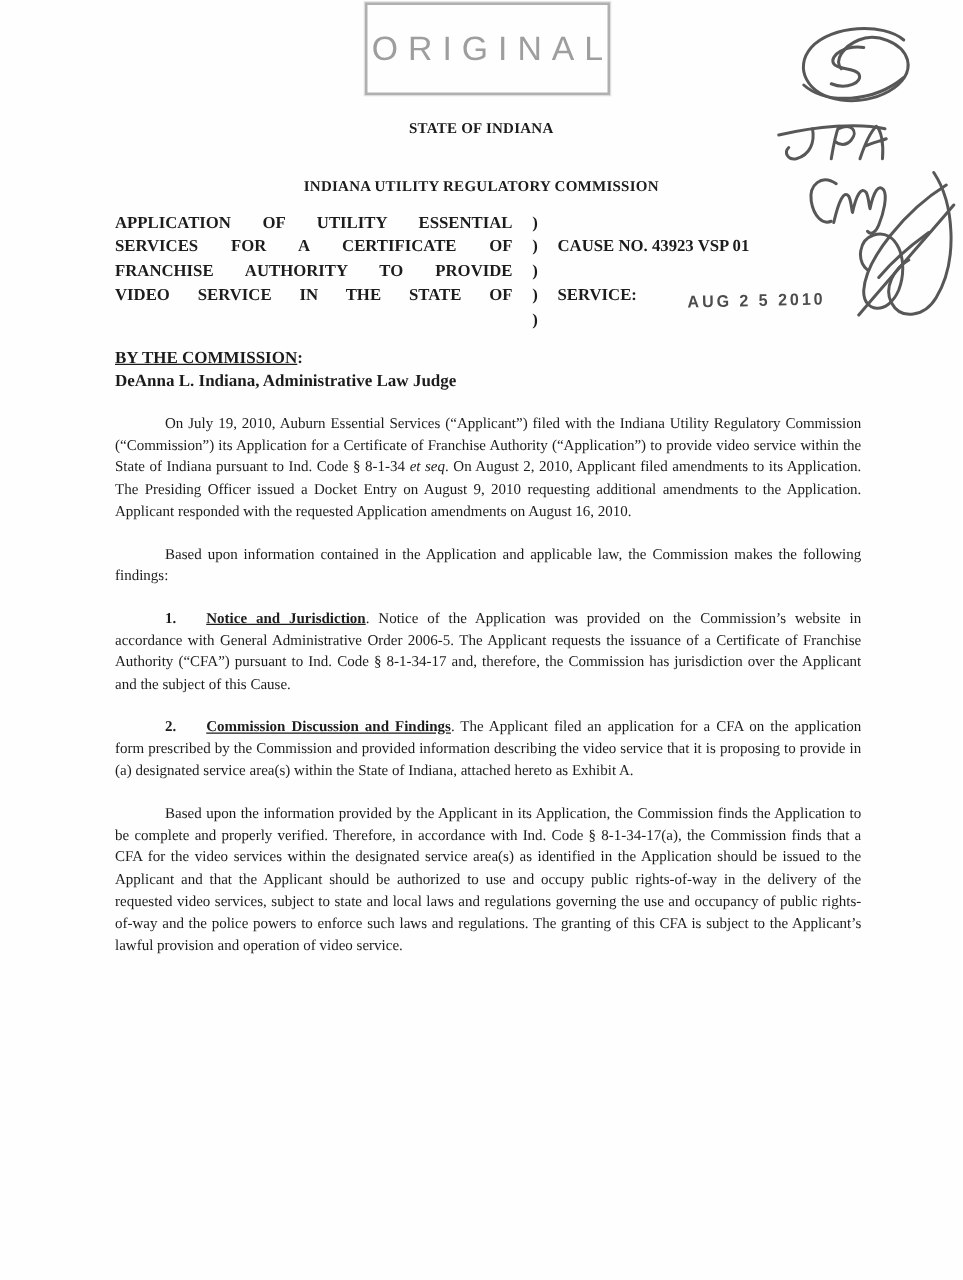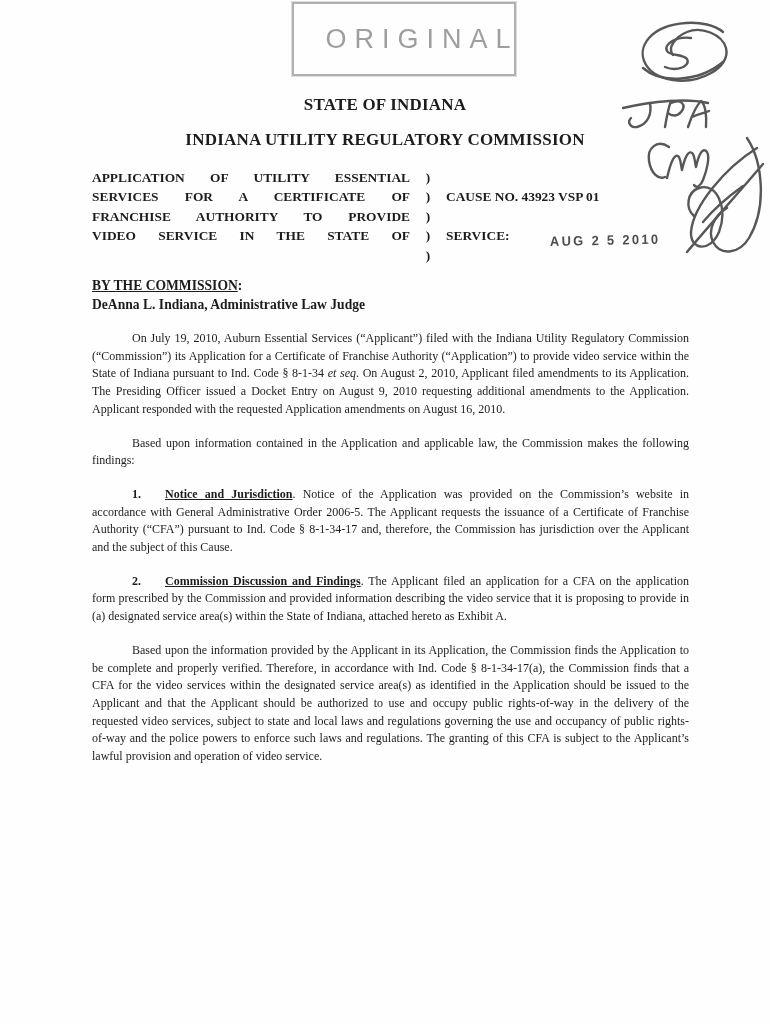--- a/index.html
+++ b/index.html
@@ -13,41 +13,41 @@
     overflow: hidden;
   }
 
   
   .original-stamp {
     position: absolute;
     left: 292px; top: 2px;
     width: 192px; height: 70px;
     border: 2px solid #b0b0b0;
     box-shadow: 0 0 0 1px #dedede;
-    display: flex; align-items: center; justify-content: center; padding-left: 28px;
+    display: flex; align-items: center; justify-content: center;
   }
   .original-stamp .stamp-text {
     font-family: "Liberation Sans", sans-serif;
     font-size: 27px;
     letter-spacing: 8px;
     color: #9e9e9e;
     padding-left: 8px; 
     font-weight: 400;
   }
 
   .center-title {
     position: absolute;
     left: 0; width: 770px;
     text-align: center;
     font-weight: bold;
-    font-size: 17px;
+    font-size: 12px;
     letter-spacing: 0.2px;
   }
   .title-state { top: 95px; }
-  .title-commission { top: 130px; }
+  .title-commission { top: 142px; }
 
   
   .caption {
     position: absolute;
     left: 92px; top: 168px;
     width: 600px;
     display: grid;
     grid-template-columns: 318px 36px 1fr;
     font-weight: bold;
     font-size: 13.4px;

